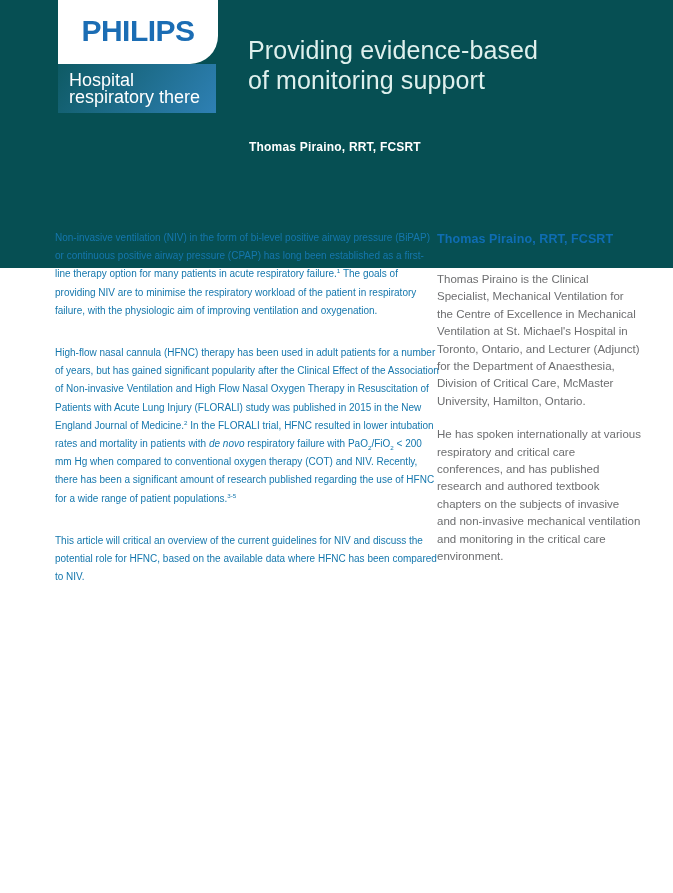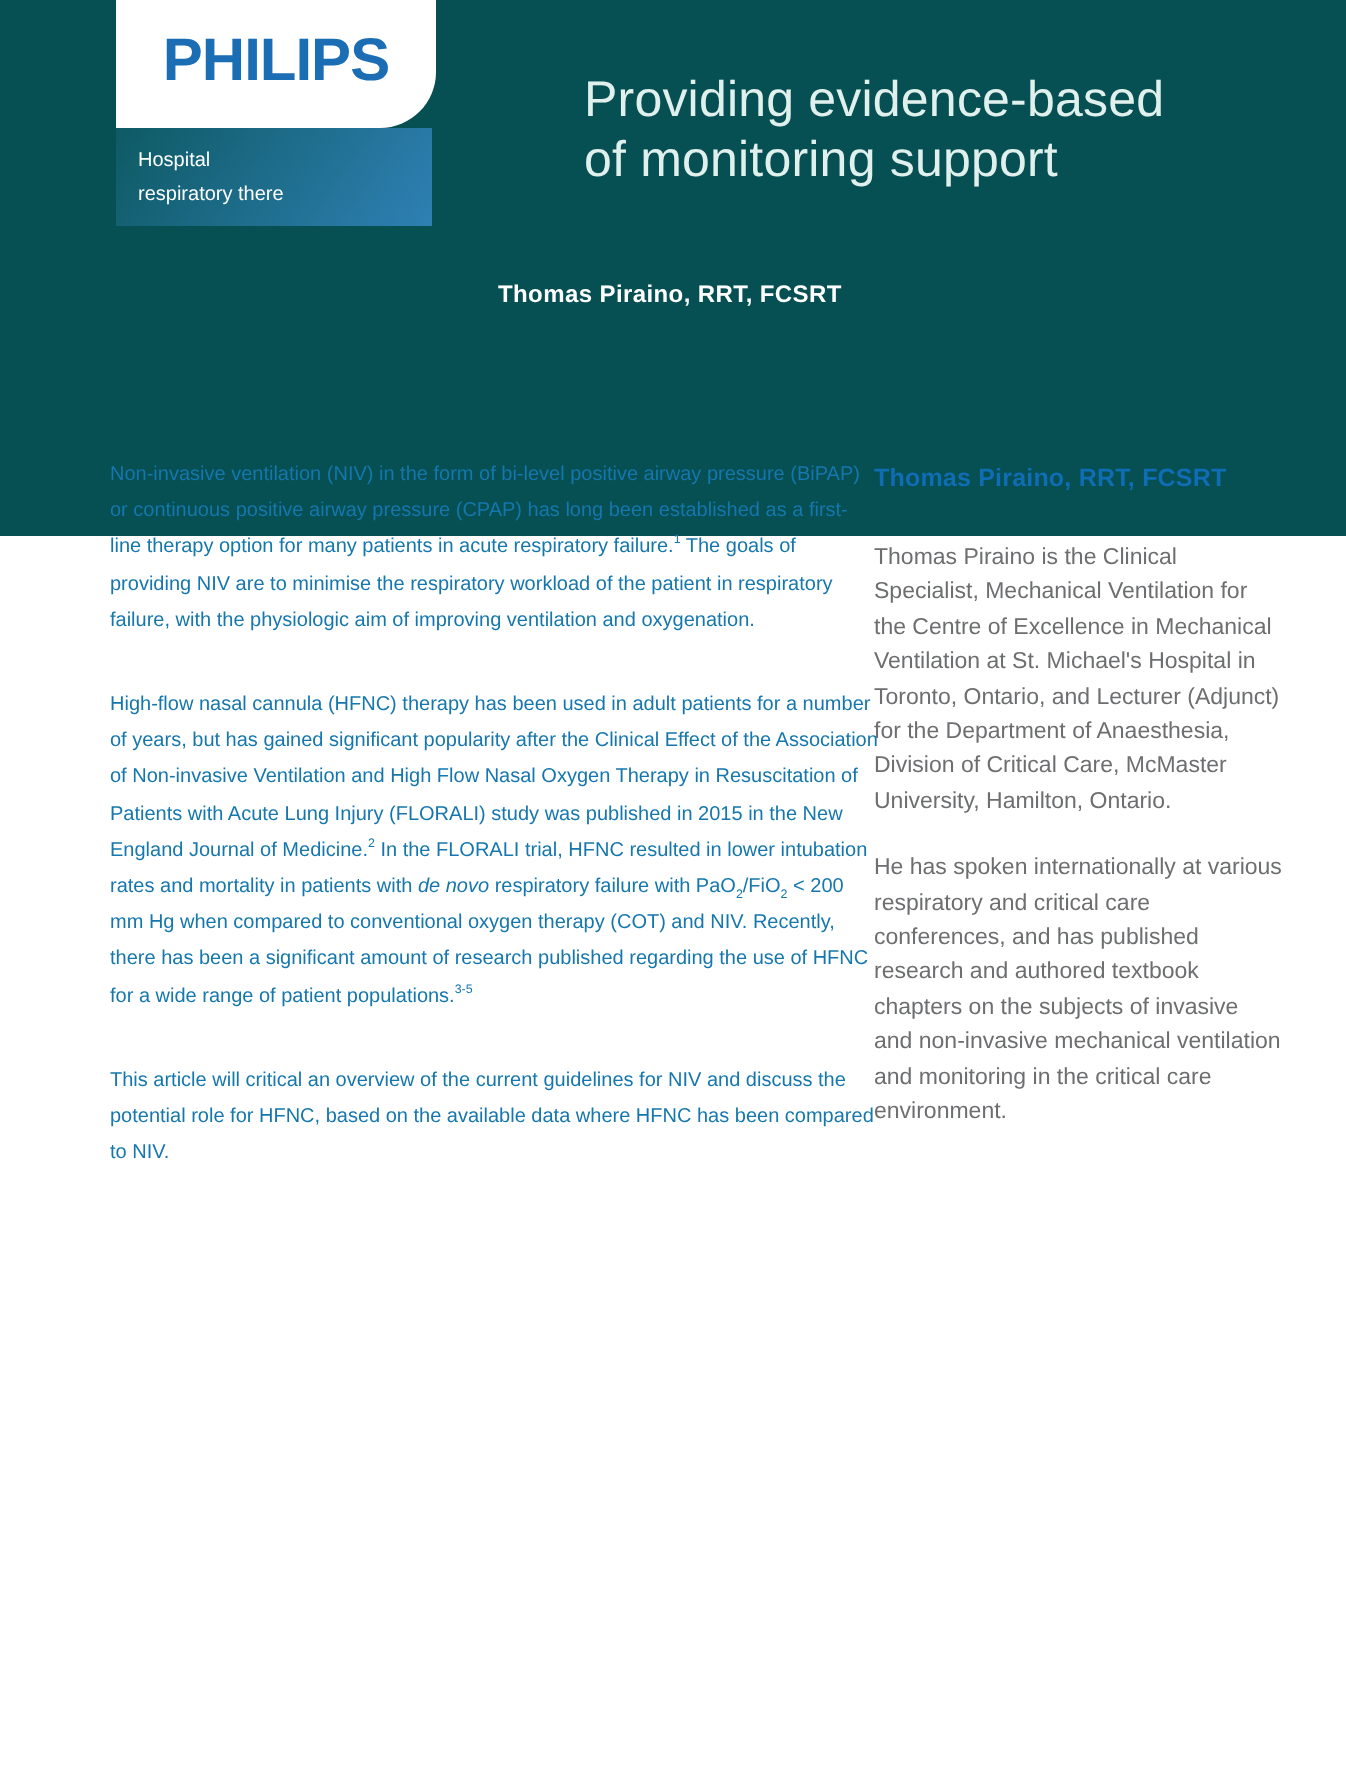--- a/index.html
+++ b/index.html
@@ -32,32 +32,31 @@
     font-weight: bold;
     font-size: 30px;
     letter-spacing: -0.5px;
     padding-bottom: 2px;
   }
   .division-box {
     position: absolute; left: 58px; top: 64px;
     width: 158px; height: 49px;
     background: linear-gradient(125deg, var(--tagline-grad-start, #0e5a64) 0%, var(--tagline-grad-end, #2e80b4) 100%);
     color: #ffffff;
-    font-size: 10px;
+    font-size: 18px;
     line-height: 17px;
     padding: 8px 0 0 11px;
   }
   .header-title {
     position: absolute; left: 248px; top: 36px;
     color: var(--title-color, #dff0ed);
     font-size: 25px;
     line-height: 29.5px;
     font-weight: 400;
     letter-spacing: 0.1px;
-    margin-left: 44px;
   }
   .header-author {
     position: absolute; left: 249px; top: 140px;
     color: var(--author-color, #ffffff);
     font-size: 12px;
     font-weight: bold;
     letter-spacing: 0.2px;
   }
 
   

